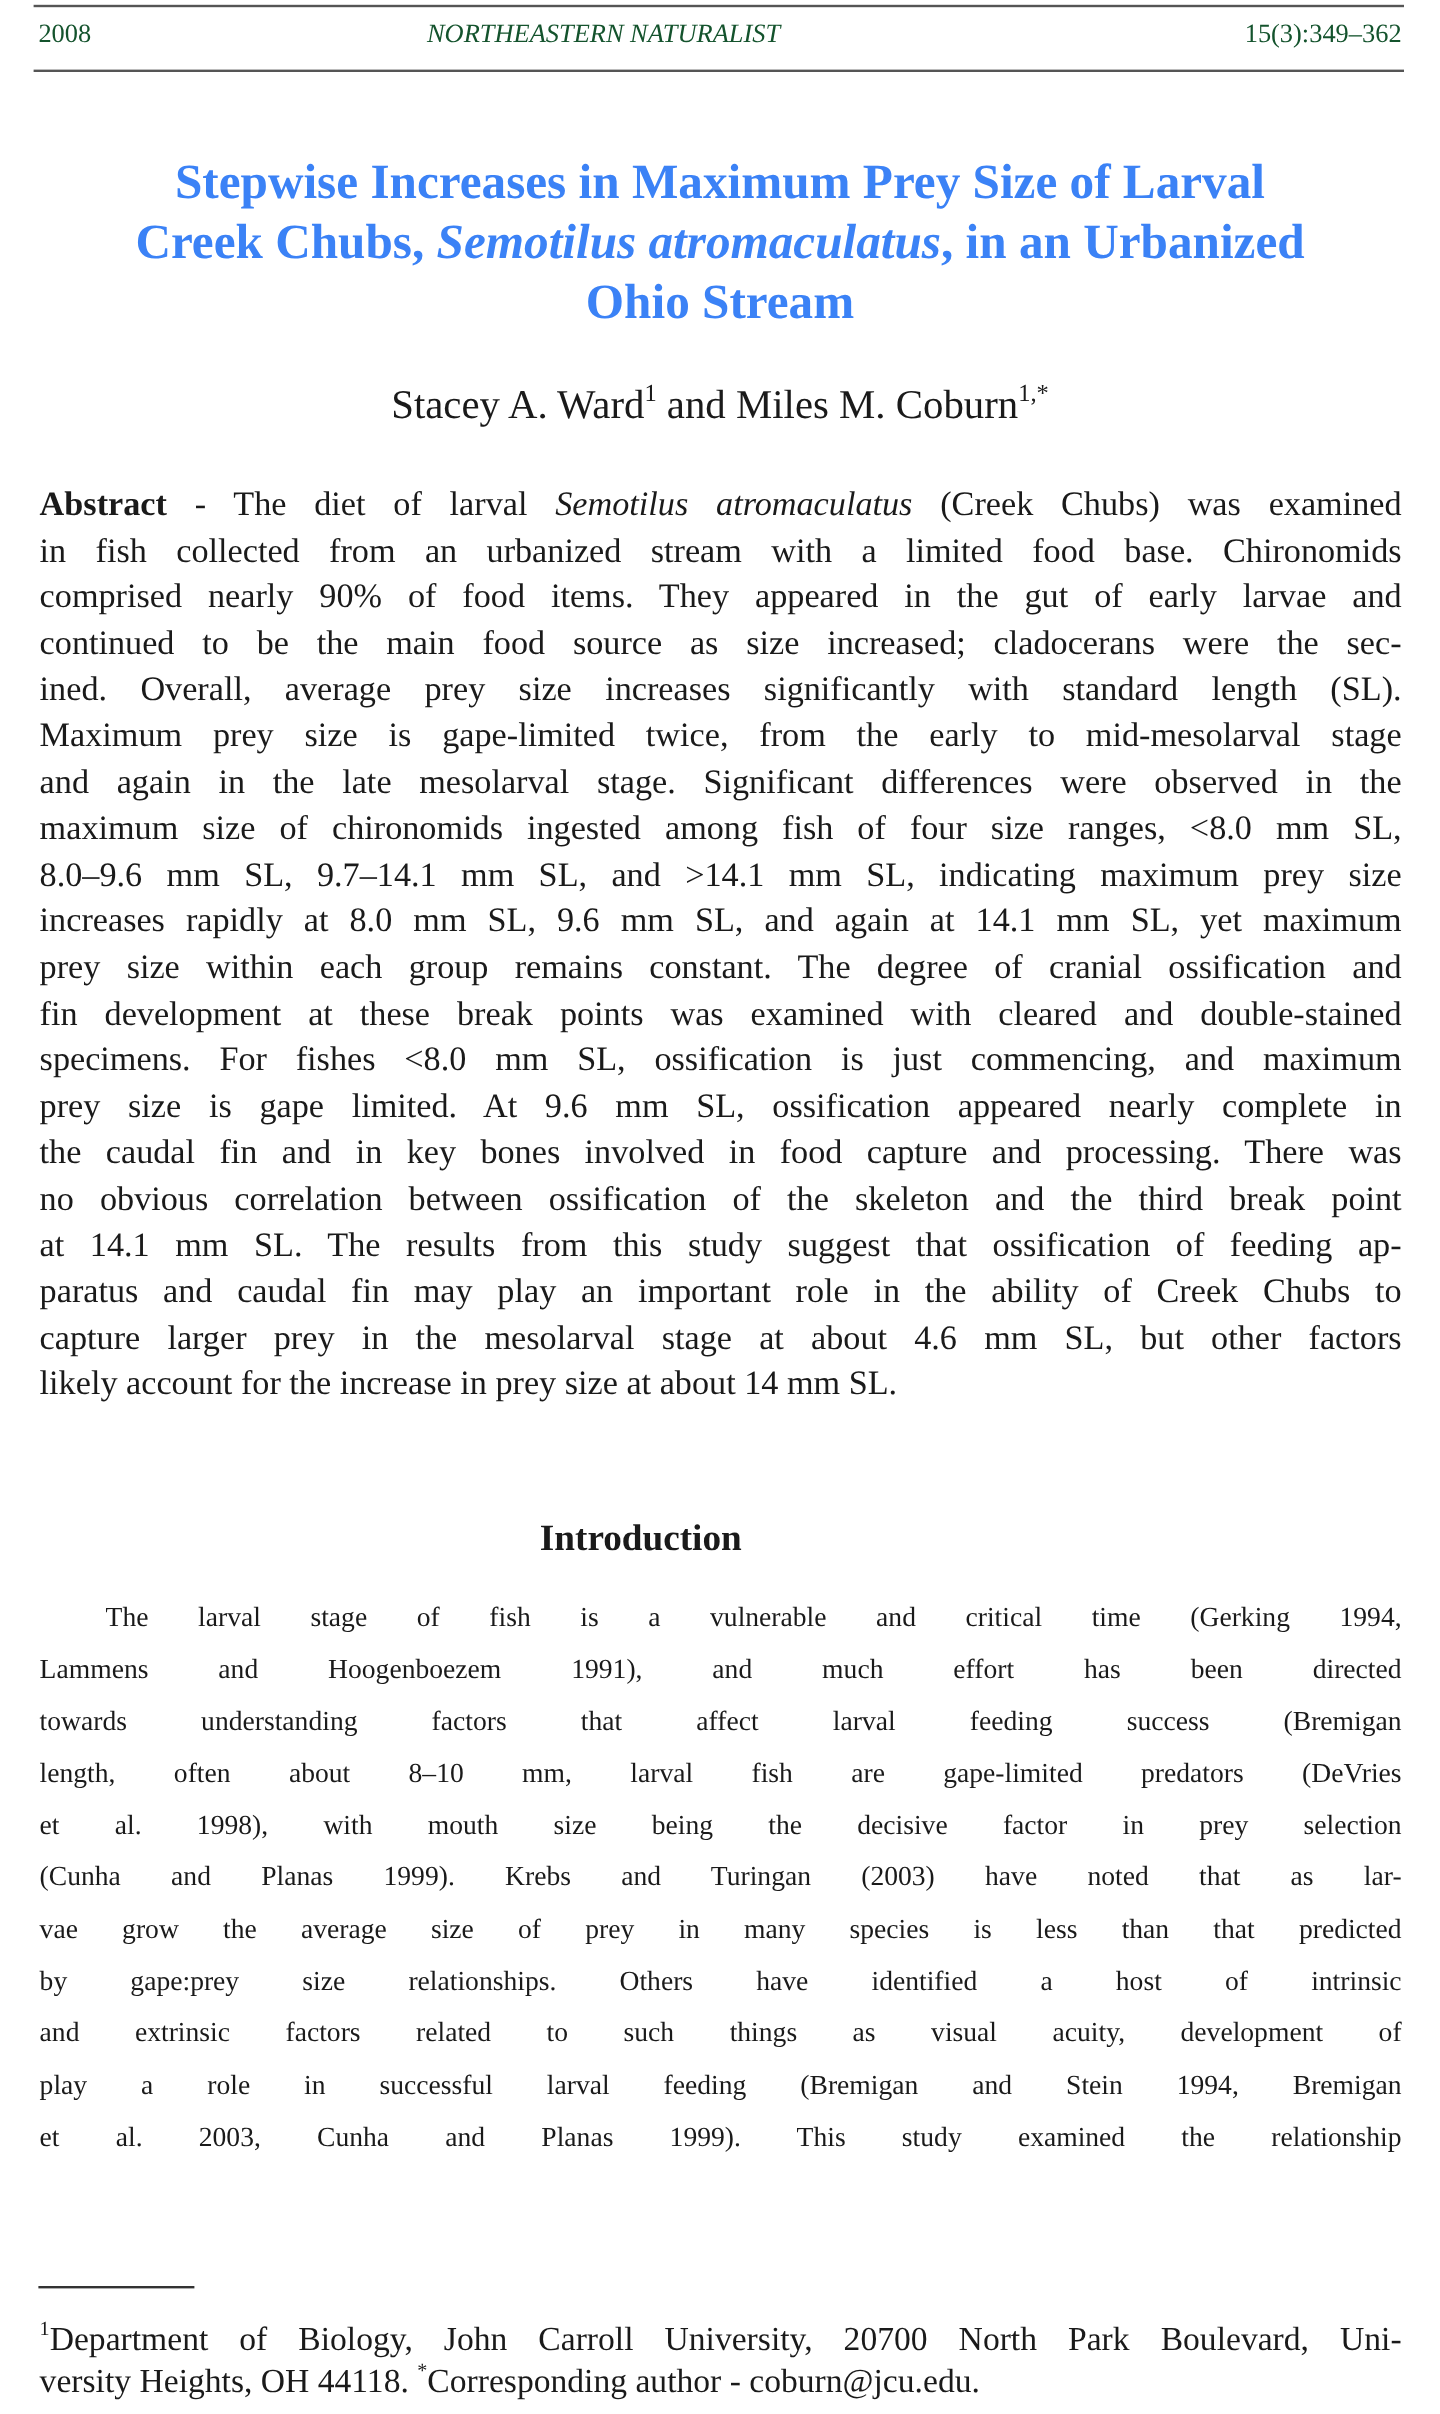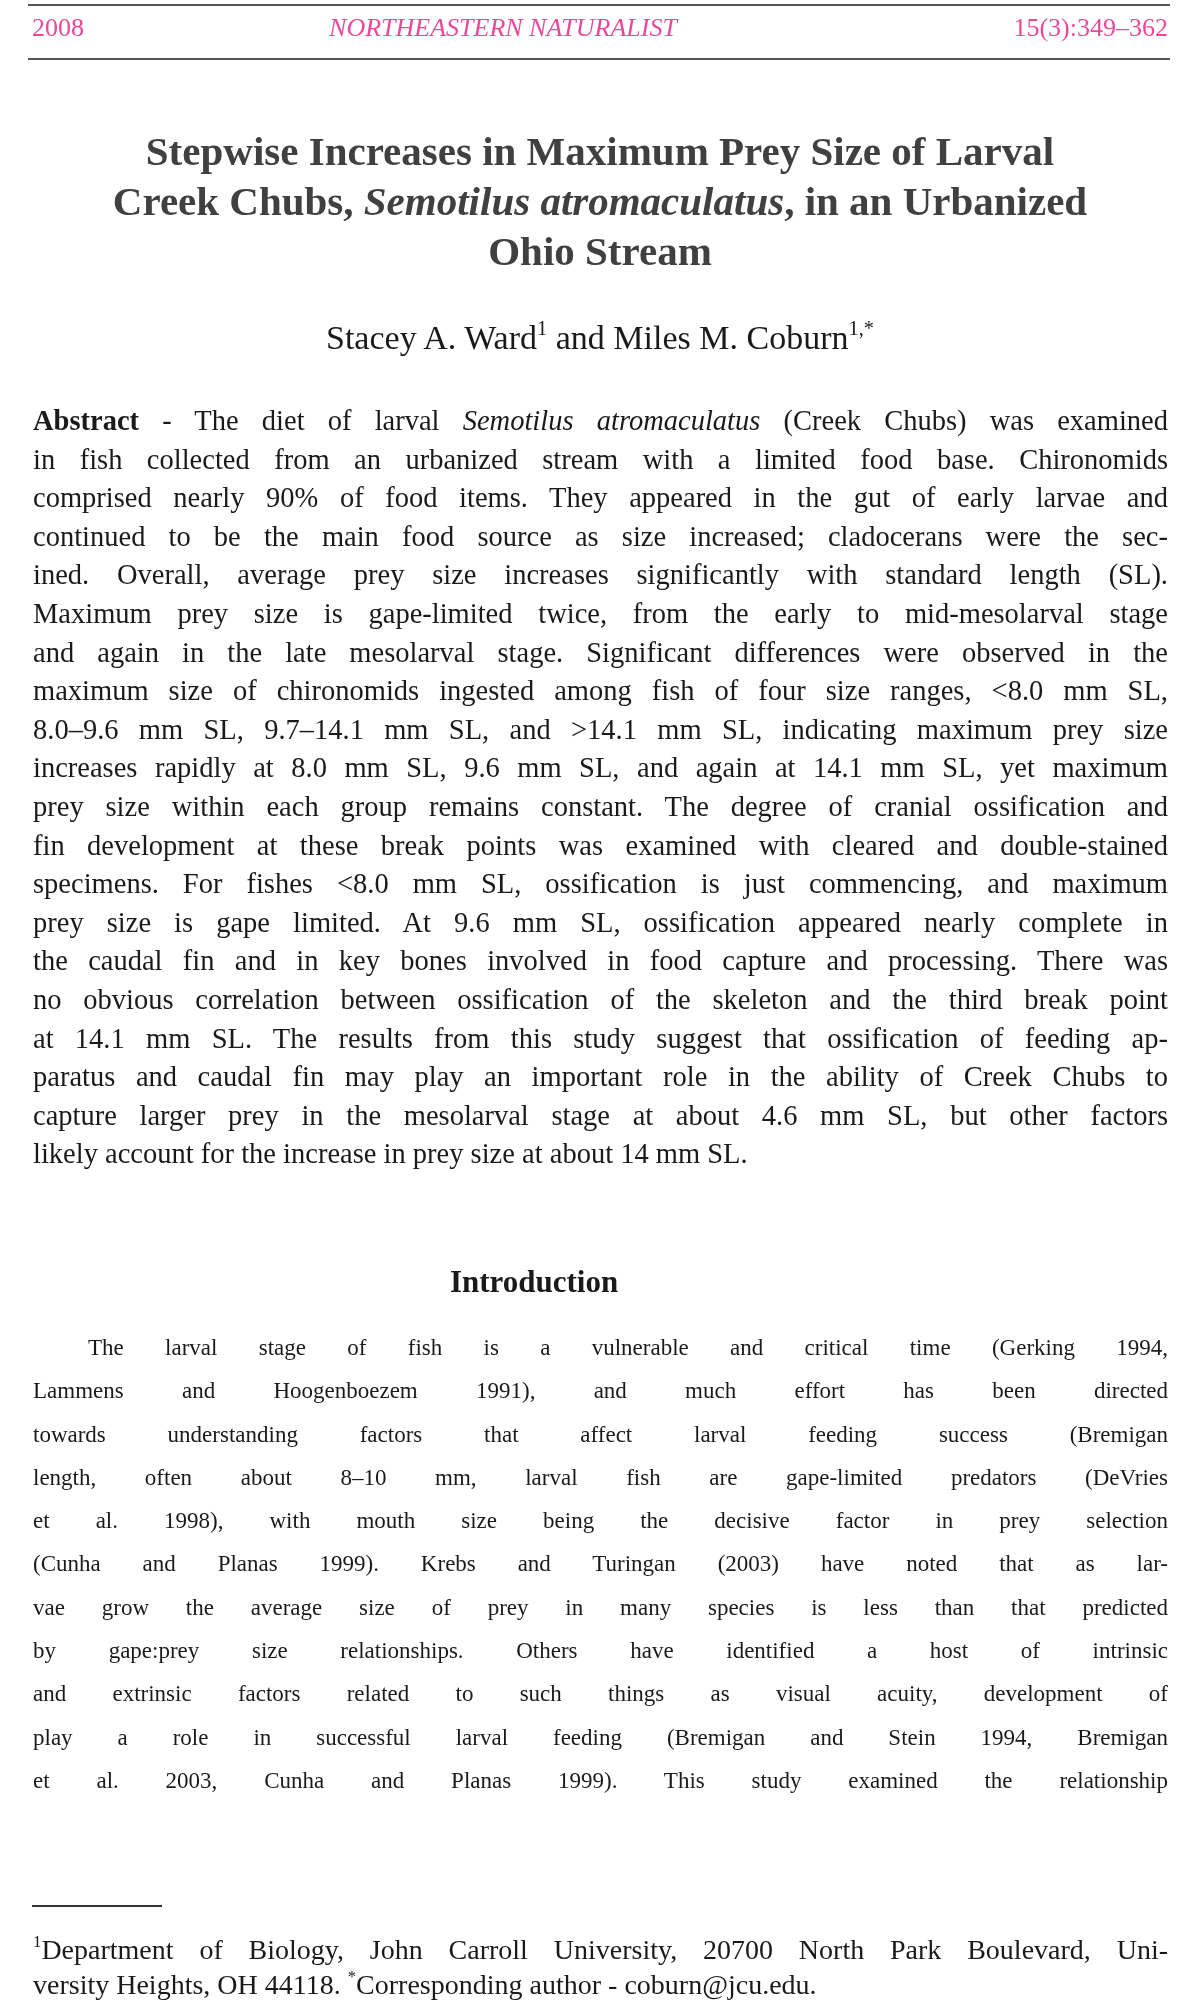--- a/index.html
+++ b/index.html
@@ -1,24 +1,24 @@
 <!DOCTYPE html>
 <html><head>
 <meta charset="utf-8">
 <style>
   html, body { margin:0; padding:0; background:#ffffff; }
   body { width:1200px; height:2012px; position:relative; overflow:hidden;
          font-family:"Liberation Serif", "DejaVu Serif", serif; color:#1a1a1a; }
   .rule { position:absolute; left:28px; width:1142px; height:2px; background:#555; }
-  .hdr { position:absolute; top:12px; font-size:26px; line-height:32px; color:#ec4899; }
+  .hdr { position:absolute; top:12px; font-size:22px; line-height:32px; color:#14532d; }
   .hdr-left { left:32px; }
   .hdr-center { left:0; width:1006px; text-align:center; font-style:italic; }
   .hdr-right { right:32px; }
   .title { position:absolute; left:0; top:126px; width:1200px; text-align:center;
-           font-weight:bold; font-size:41px; line-height:50px; color:#404040; }
+           font-weight:bold; font-size:41px; line-height:50px; color:#3b82f6; }
   .title .ln { display:block; }
   .authors { position:absolute; left:0; top:318px; width:1200px; text-align:center;
              font-size:34px; line-height:40px; }
   sup { font-size:60%; line-height:0; position:relative; top:-2px; }
   .block { position:absolute; left:33px; width:1135px; }
   .ln { display:block; white-space:nowrap; }
   .j { text-align:justify; text-align-last:justify; white-space:normal; }
   .abs { top:402px; font-size:28.5px; line-height:38.6px; }
   .abs b { font-weight:bold; }
   .h2 { position:absolute; left:0; top:1262px; width:1068px; text-align:center;

